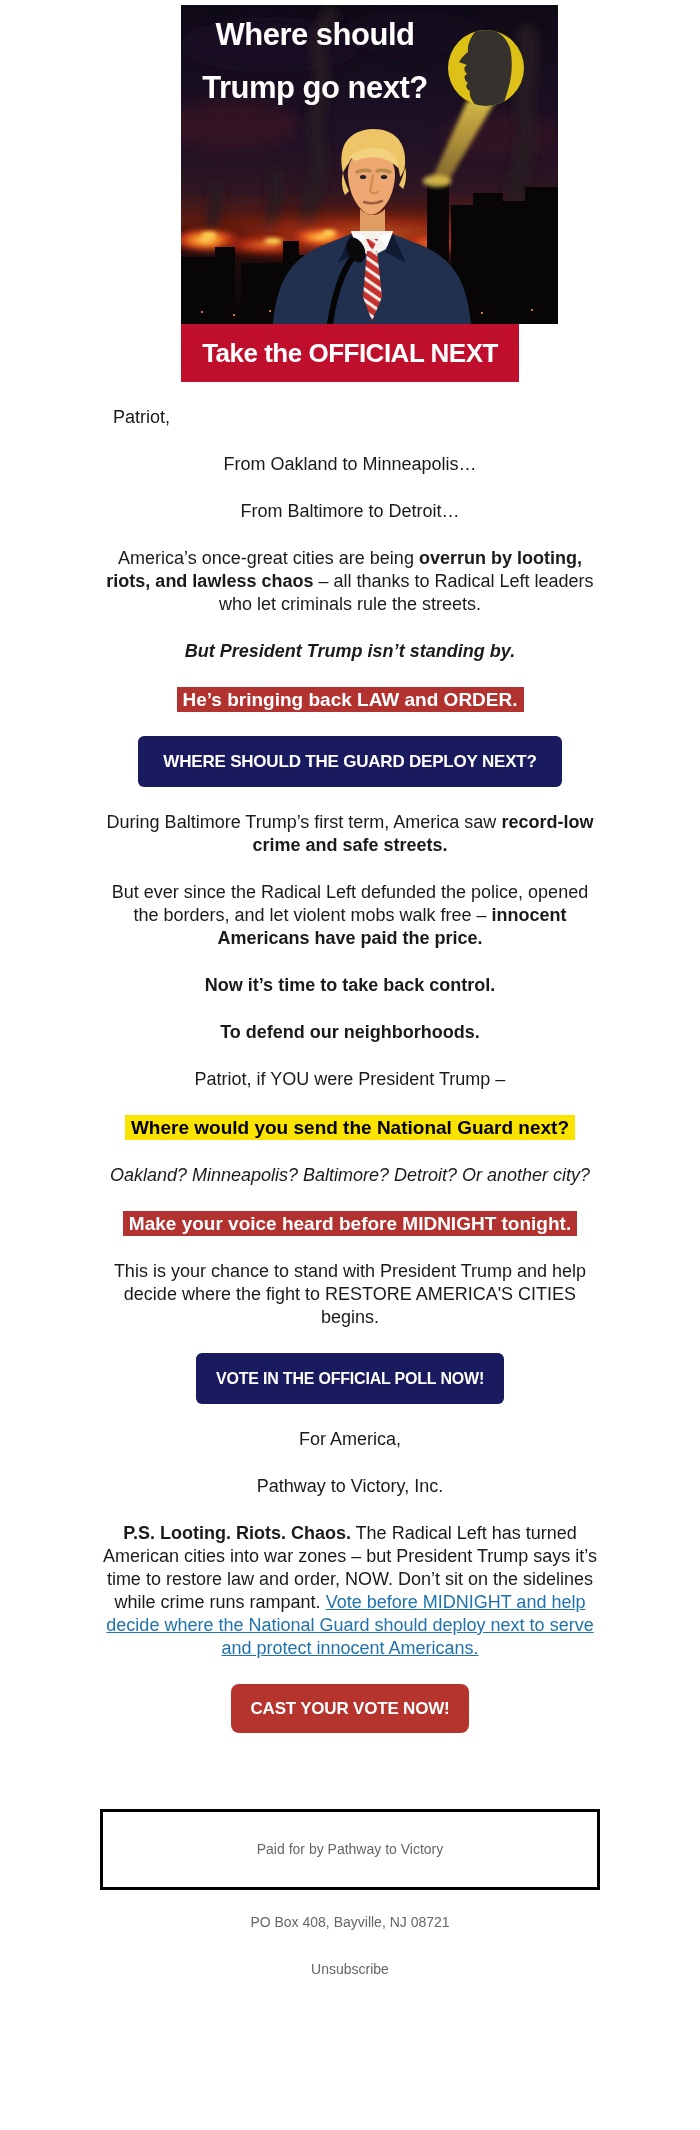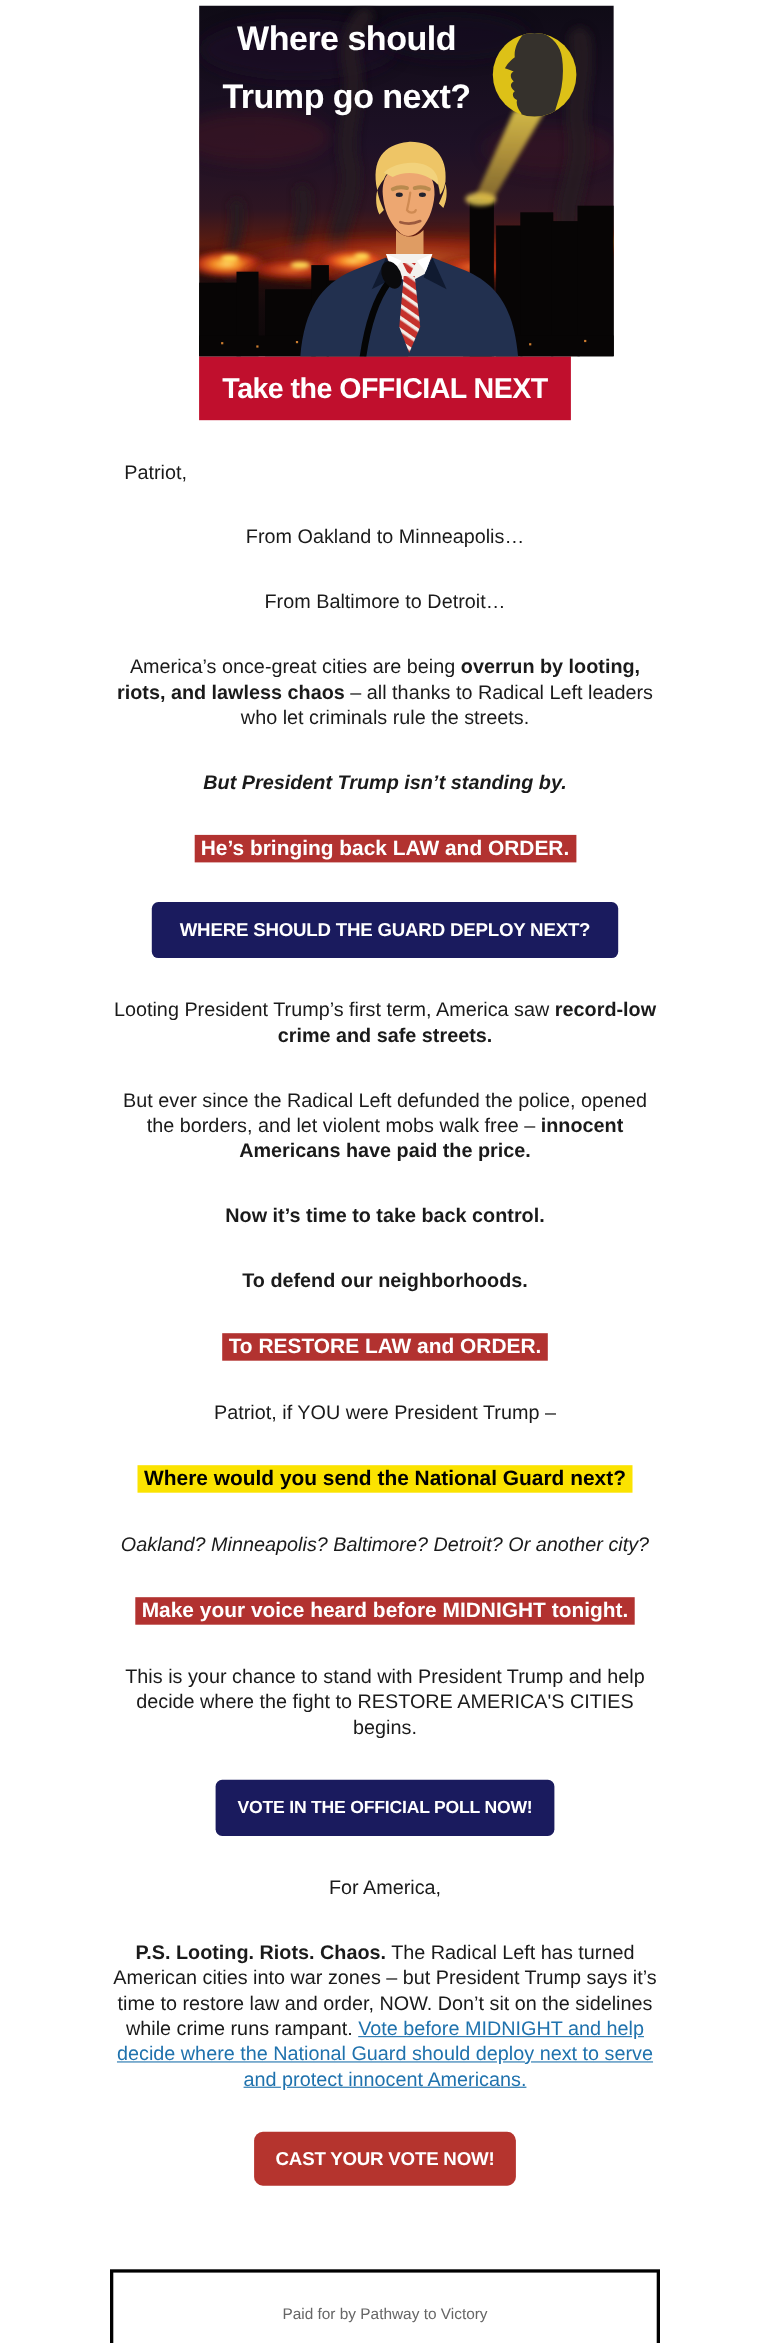--- a/index.html
+++ b/index.html
@@ -5,21 +5,21 @@
   :root{
     --highlight-red:#b23230; --banner-strip-red:#c00f2d; --button-navy:#1a1b5e;
     --button-red:#b5342e; --highlight-yellow:#fbe300; --link-blue:#1f72ad; --footer-gray:#666666;
   }
   *{box-sizing:border-box;}
   html,body{margin:0;padding:0;}
   body{width:700px;height:2130px;overflow:hidden;background:#ffffff;
        font-family:"Liberation Sans",sans-serif;color:#1a1a1a;}
   .email{width:500px;margin:0 auto;padding-top:5px;text-align:center;
          font-size:18px;line-height:23px;}
-  .email p{margin:36px 0;}
+  .email p{margin:24px 0;}
   .greeting{text-align:left;padding-left:13px;}
   .bold{font-weight:bold;}
   .bolditalic{font-weight:bold;font-style:italic;}
   .italic{font-style:italic;}
   .hl-red{background:var(--highlight-red);color:#fff;font-weight:bold;font-size:19px;
           line-height:25px;padding:2px 6px;}
   .hl-yellow{background:var(--highlight-yellow);color:#000;font-weight:bold;font-size:19px;
           line-height:25px;padding:2px 6px;}
   .btn{display:inline-block;color:#fff;font-weight:bold;text-decoration:none;
        border-radius:6px;letter-spacing:-0.2px;white-space:nowrap;}
@@ -206,42 +206,42 @@
   <p>From Baltimore to Detroit…</p>
 
   <p><span>America’s once-great cities are being </span><span class="bold">overrun by looting, riots, and lawless chaos</span><span> – all thanks to Radical Left leaders who let criminals rule the streets.</span></p>
 
   <p class="bolditalic">But President Trump isn’t standing by.</p>
 
   <p><span class="hl-red">He’s bringing back LAW and ORDER.</span></p>
 
   <p class="btn-row"><a class="btn btn-navy">WHERE SHOULD THE GUARD DEPLOY NEXT?</a></p>
 
-  <p><span>Looting President Trump’s first term, America saw </span><span class="bold">record-low crime and safe streets.</span></p>
+  <p><span>During Baltimore Trump’s first term, America saw </span><span class="bold">record-low crime and safe streets.</span></p>
 
   <p><span>But ever since the Radical Left defunded the police, opened the borders, and let violent mobs walk free – </span><span class="bold">innocent Americans have paid the price.</span></p>
 
   <p class="bold">Now it’s time to take back control.</p>
   <p class="bold">To defend our neighborhoods.</p>
 
-  <p><span class="hl-red">To RESTORE LAW and ORDER.</span></p>
 
   <p>Patriot, if YOU were President Trump –</p>
 
   <p><span class="hl-yellow">Where would you send the National Guard next?</span></p>
 
   <p class="italic">Oakland? Minneapolis? Baltimore? Detroit? Or another city?</p>
 
   <p><span class="hl-red">Make your voice heard before MIDNIGHT tonight.</span></p>
 
   <p>This is your chance to stand with President Trump and help decide where the fight to RESTORE AMERICA'S CITIES begins.</p>
 
   <p class="btn-row"><a class="btn btn-navy2">VOTE IN THE OFFICIAL POLL NOW!</a></p>
 
   <p>For America,</p>
+  <p>Pathway to Victory, Inc.</p>
 
   <p class="ps"><span class="bold">P.S. Looting. Riots. Chaos.</span><span> The Radical Left has turned American cities into war zones – but President Trump says it’s time to restore law and order, NOW. Don’t sit on the sidelines while crime runs rampant. </span><a class="link">Vote before MIDNIGHT and help decide where the National Guard should deploy next to serve and protect innocent Americans.</a></p>
 
   <p class="btn-row-last"><a class="btn btn-red">CAST YOUR VOTE NOW!</a></p>
 
   <div class="paid-box"><span>Paid for by Pathway to Victory</span></div>
   <div class="addr">PO Box 408, Bayville, NJ 08721</div>
   <div><a class="unsub">Unsubscribe</a></div>
 
 </div>

